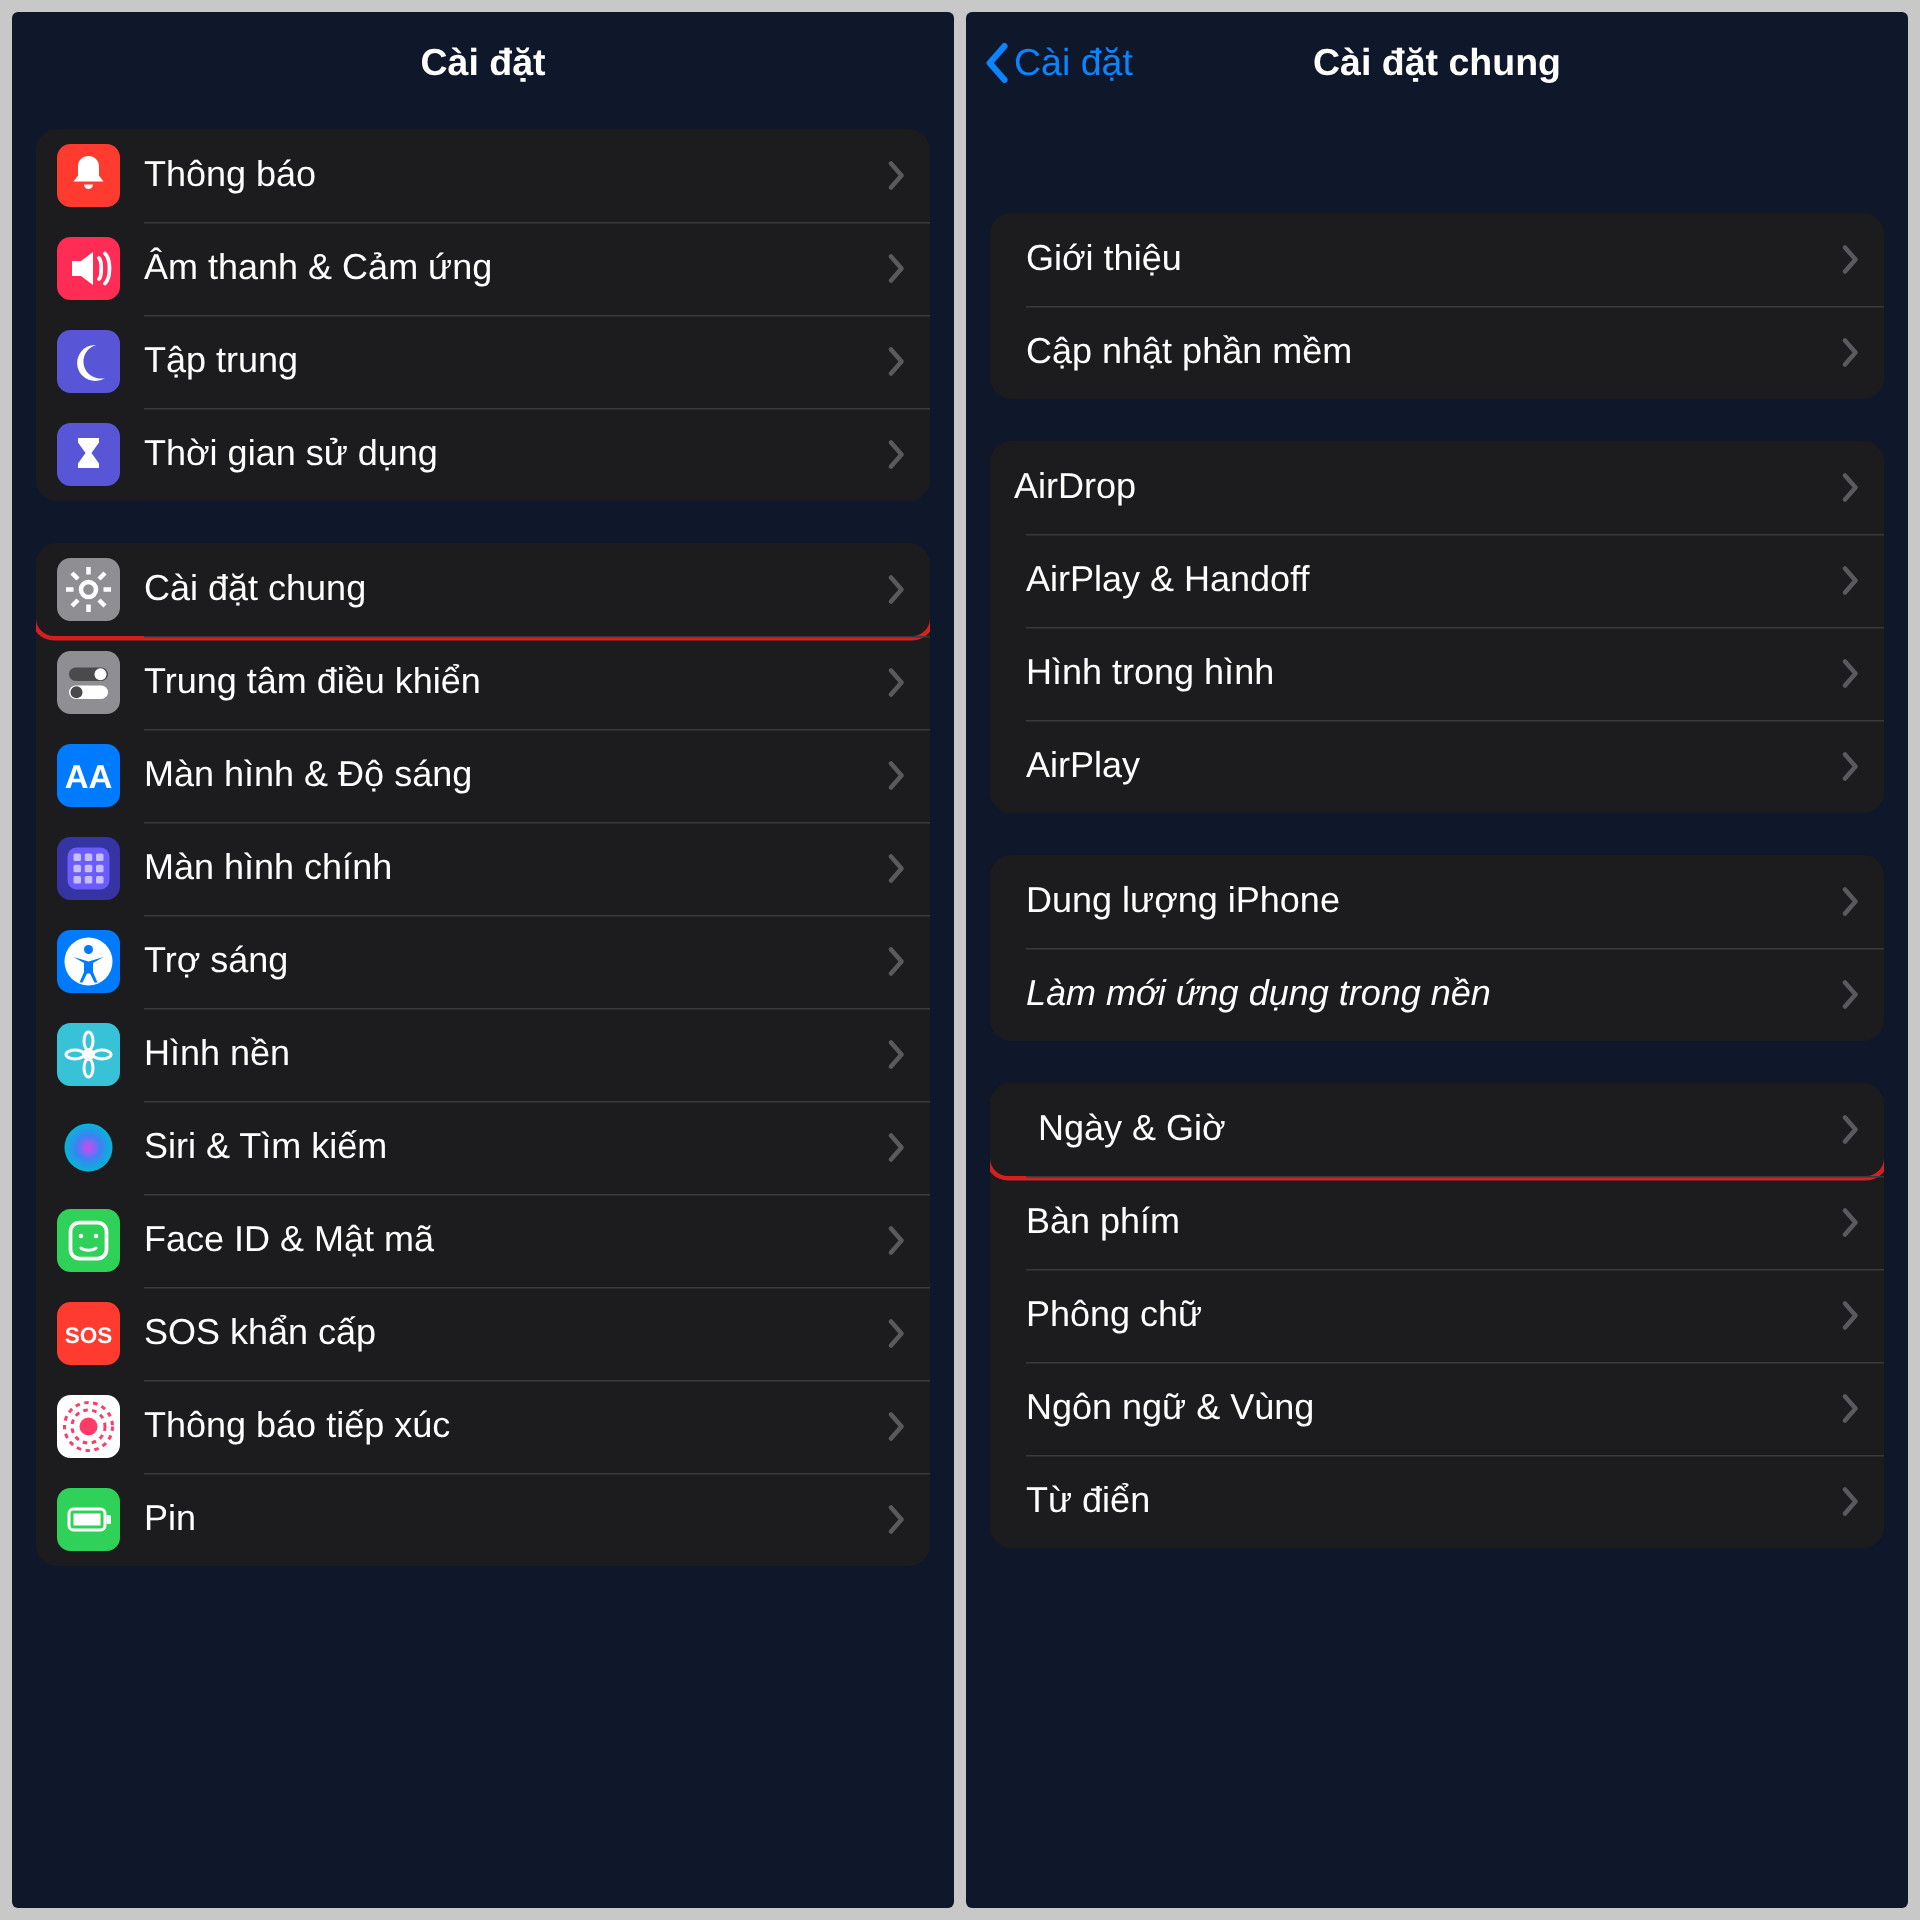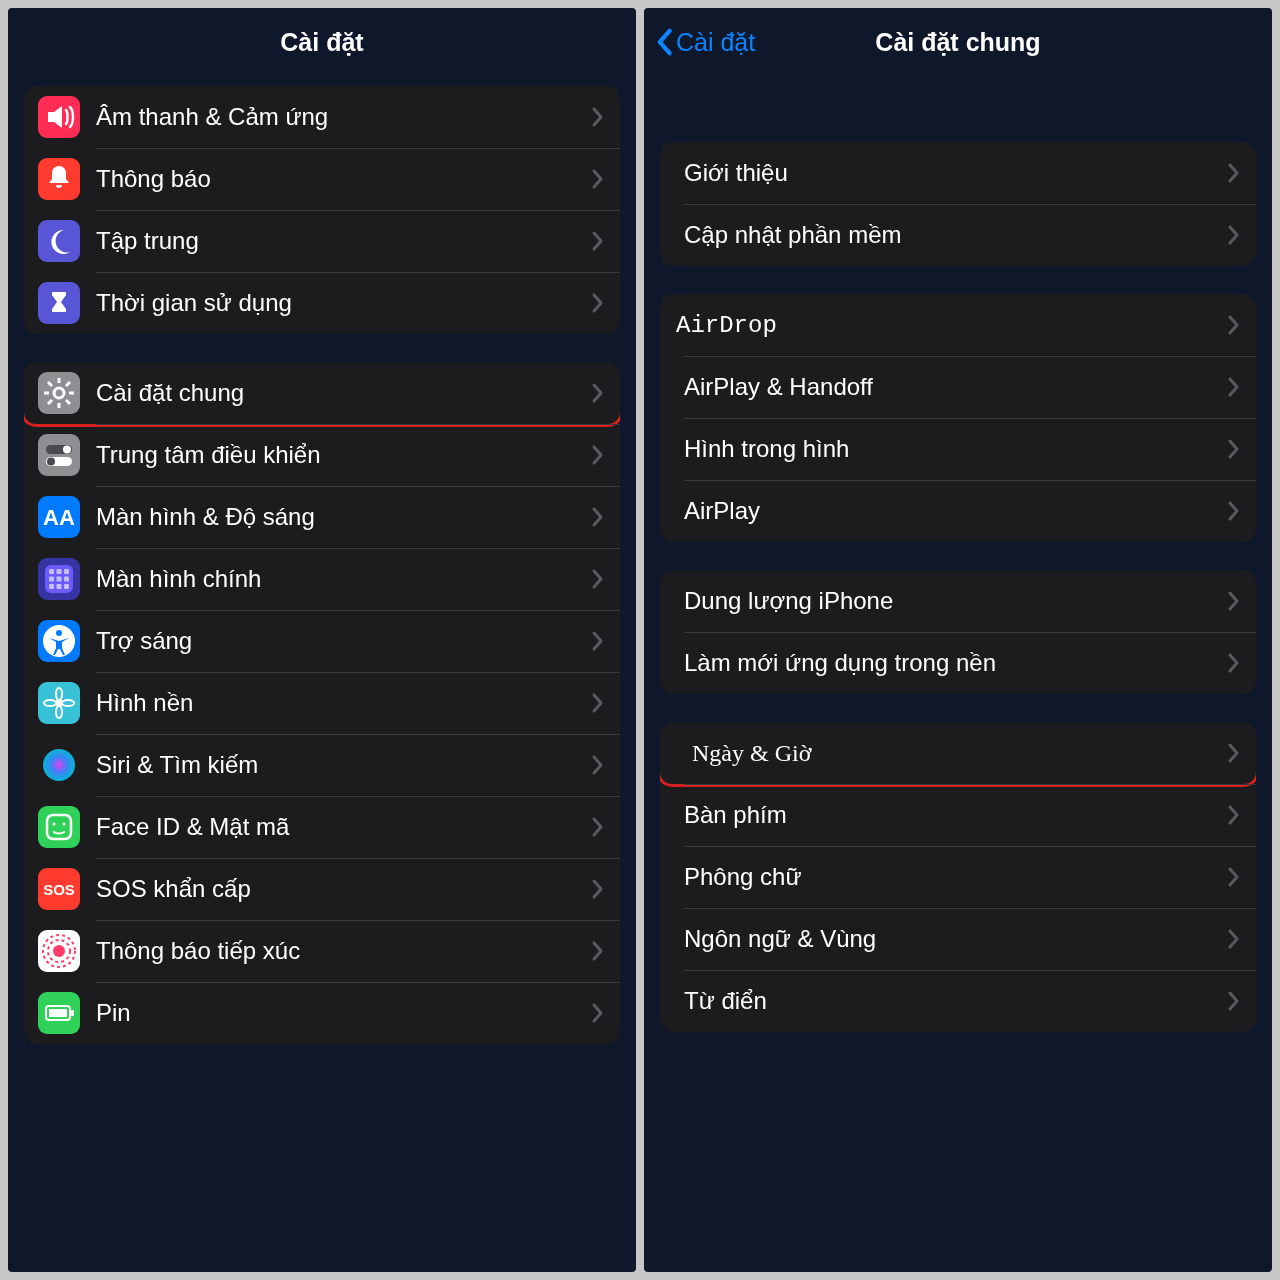--- a/index.html
+++ b/index.html
@@ -104,40 +104,40 @@
 </head>
 <body>
 
 <div class="screen">
   <div class="header">
     <div class="header-title">Cài đặt</div>
   </div>
   <div class="content" id="left-content">
       <div class="group">
         <div class="row with-icon">
+          <div class="icon-wrap" style="background: rgb(255, 59, 48);">
+            <svg width="42" height="42" viewBox="0 0 42 42">
+              <path d="M21 8c-4 0-7 3-7 7v6l-3 4h20l-3-4v-6c0-4-3-7-7-7z M18 27c0 1.7 1.3 3 3 3s3-1.3 3-3" fill="#fff"></path>
+            </svg>
+          </div>
+          <div class="row-label">Thông báo</div>
+          <span class="chevron">
+            <svg viewBox="0 0 12 20">
+              <path d="M2 2 L9 10 L2 18" stroke="#5a5a5e" stroke-width="3" fill="none" stroke-linecap="round" stroke-linejoin="round"></path>
+            </svg>
+          </span>
+        </div>
+        <div class="row with-icon">
           <div class="icon-wrap" style="background: rgb(255, 45, 85);">
             <svg width="42" height="42" viewBox="0 0 42 42">
               <path d="M10 16v10h6l8 6V10l-8 6z" fill="#fff"></path>
               <path d="M28 14c2 2 2 12 0 14 M32 11c4 4 4 16 0 20" stroke="#fff" stroke-width="2.5" fill="none" stroke-linecap="round"></path>
             </svg>
           </div>
           <div class="row-label">Âm thanh &amp; Cảm ứng</div>
-          <span class="chevron">
-            <svg viewBox="0 0 12 20">
-              <path d="M2 2 L9 10 L2 18" stroke="#5a5a5e" stroke-width="3" fill="none" stroke-linecap="round" stroke-linejoin="round"></path>
-            </svg>
-          </span>
-        </div>
-        <div class="row with-icon">
-          <div class="icon-wrap" style="background: rgb(255, 59, 48);">
-            <svg width="42" height="42" viewBox="0 0 42 42">
-              <path d="M21 8c-4 0-7 3-7 7v6l-3 4h20l-3-4v-6c0-4-3-7-7-7z M18 27c0 1.7 1.3 3 3 3s3-1.3 3-3" fill="#fff"></path>
-            </svg>
-          </div>
-          <div class="row-label">Thông báo</div>
           <span class="chevron">
             <svg viewBox="0 0 12 20">
               <path d="M2 2 L9 10 L2 18" stroke="#5a5a5e" stroke-width="3" fill="none" stroke-linecap="round" stroke-linejoin="round"></path>
             </svg>
           </span>
         </div>
         <div class="row with-icon">
           <div class="icon-wrap" style="background: rgb(88, 86, 214);">
             <svg width="42" height="42" viewBox="0 0 42 42">
               <path d="M26 10a12 12 0 1 0 6 22 10 10 0 0 1-6-22z" fill="#fff"></path>
@@ -382,21 +382,21 @@
         <div class="row" style="padding-left: 24px;">
           <div class="row-label">Cập nhật phần mềm</div>
           <span class="chevron">
             <svg viewBox="0 0 12 20">
               <path d="M2 2 L9 10 L2 18" stroke="#5a5a5e" stroke-width="3" fill="none" stroke-linecap="round" stroke-linejoin="round"></path>
             </svg>
           </span>
         </div>
       </div>
       <div class="group noicon">
-        <div class="row" style=" font-family: Liberation Mono, monospace;">
+        <div class="row" style="">
           <div class="row-label">AirDrop</div>
           <span class="chevron">
             <svg viewBox="0 0 12 20">
               <path d="M2 2 L9 10 L2 18" stroke="#5a5a5e" stroke-width="3" fill="none" stroke-linecap="round" stroke-linejoin="round"></path>
             </svg>
           </span>
         </div>
         <div class="row" style="padding-left: 24px;">
           <div class="row-label">AirPlay &amp; Handoff</div>
           <span class="chevron">
@@ -424,31 +424,31 @@
       </div>
       <div class="group noicon">
         <div class="row" style="padding-left: 24px;">
           <div class="row-label">Dung lượng iPhone</div>
           <span class="chevron">
             <svg viewBox="0 0 12 20">
               <path d="M2 2 L9 10 L2 18" stroke="#5a5a5e" stroke-width="3" fill="none" stroke-linecap="round" stroke-linejoin="round"></path>
             </svg>
           </span>
         </div>
-        <div class="row" style="padding-left: 24px;">
+        <div class="row" style="padding-left: 24px; font-style: italic;">
           <div class="row-label">Làm mới ứng dụng trong nền</div>
           <span class="chevron">
             <svg viewBox="0 0 12 20">
               <path d="M2 2 L9 10 L2 18" stroke="#5a5a5e" stroke-width="3" fill="none" stroke-linecap="round" stroke-linejoin="round"></path>
             </svg>
           </span>
         </div>
       </div>
       <div class="group noicon">
-        <div class="row highlight" style="padding-left: 32px; font-family: Liberation Serif, serif;">
+        <div class="row highlight" style="padding-left: 32px;">
           <div class="row-label">Ngày &amp; Giờ</div>
           <span class="chevron">
             <svg viewBox="0 0 12 20">
               <path d="M2 2 L9 10 L2 18" stroke="#5a5a5e" stroke-width="3" fill="none" stroke-linecap="round" stroke-linejoin="round"></path>
             </svg>
           </span>
         </div>
         <div class="row" style="padding-left: 24px;">
           <div class="row-label">Bàn phím</div>
           <span class="chevron">

